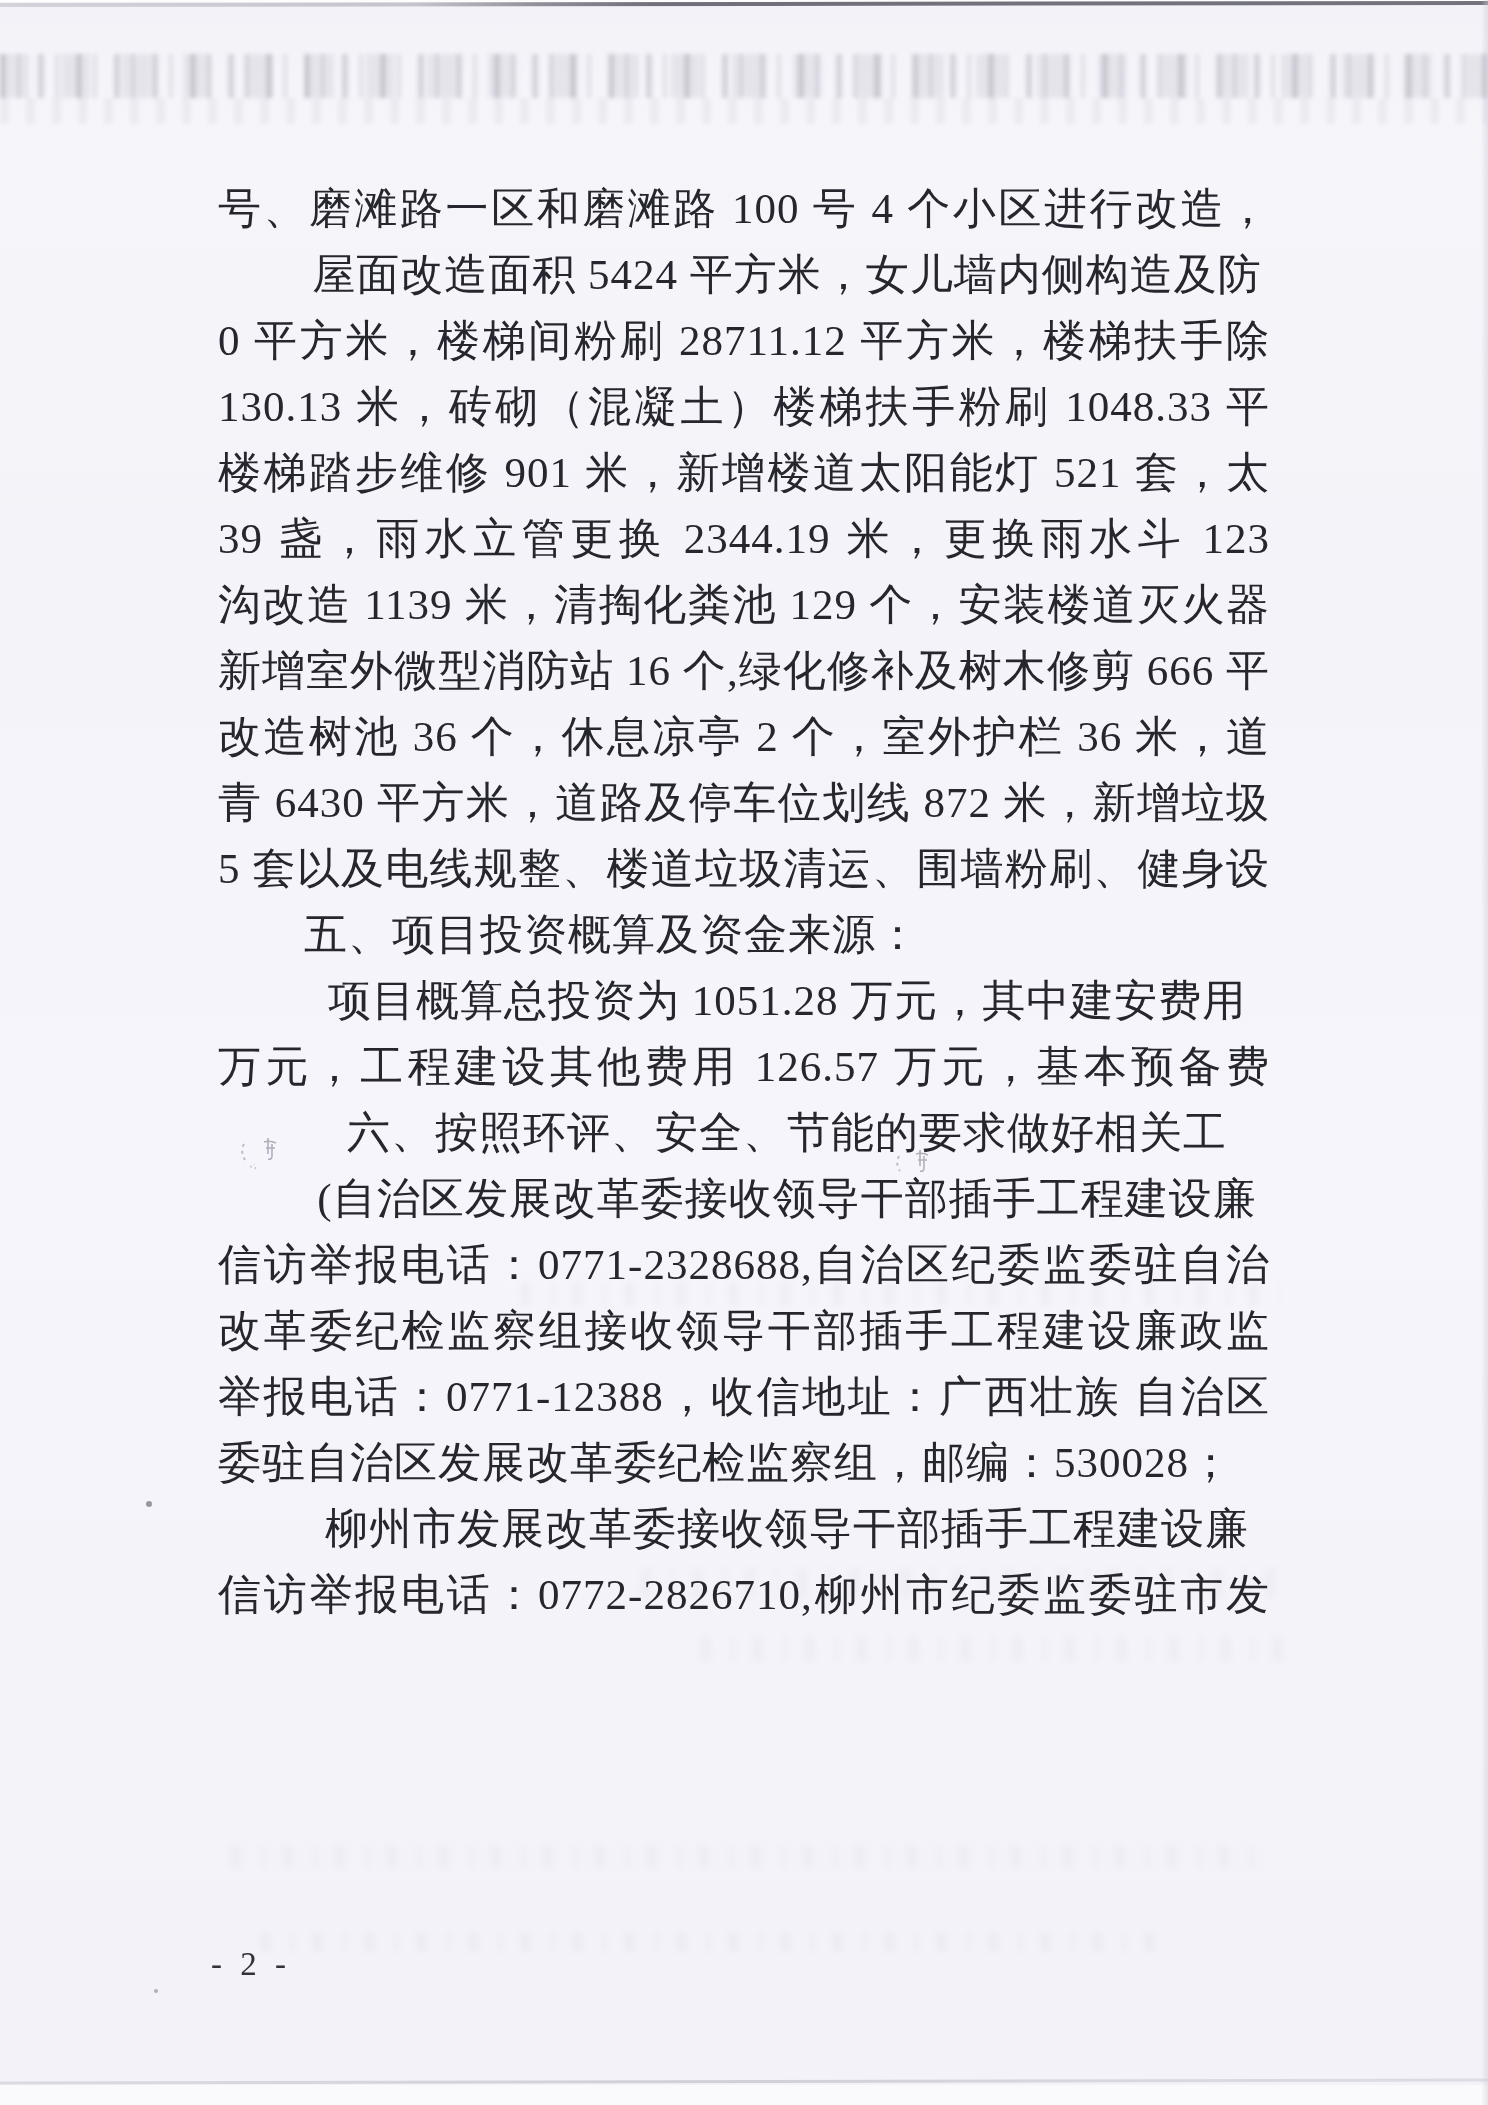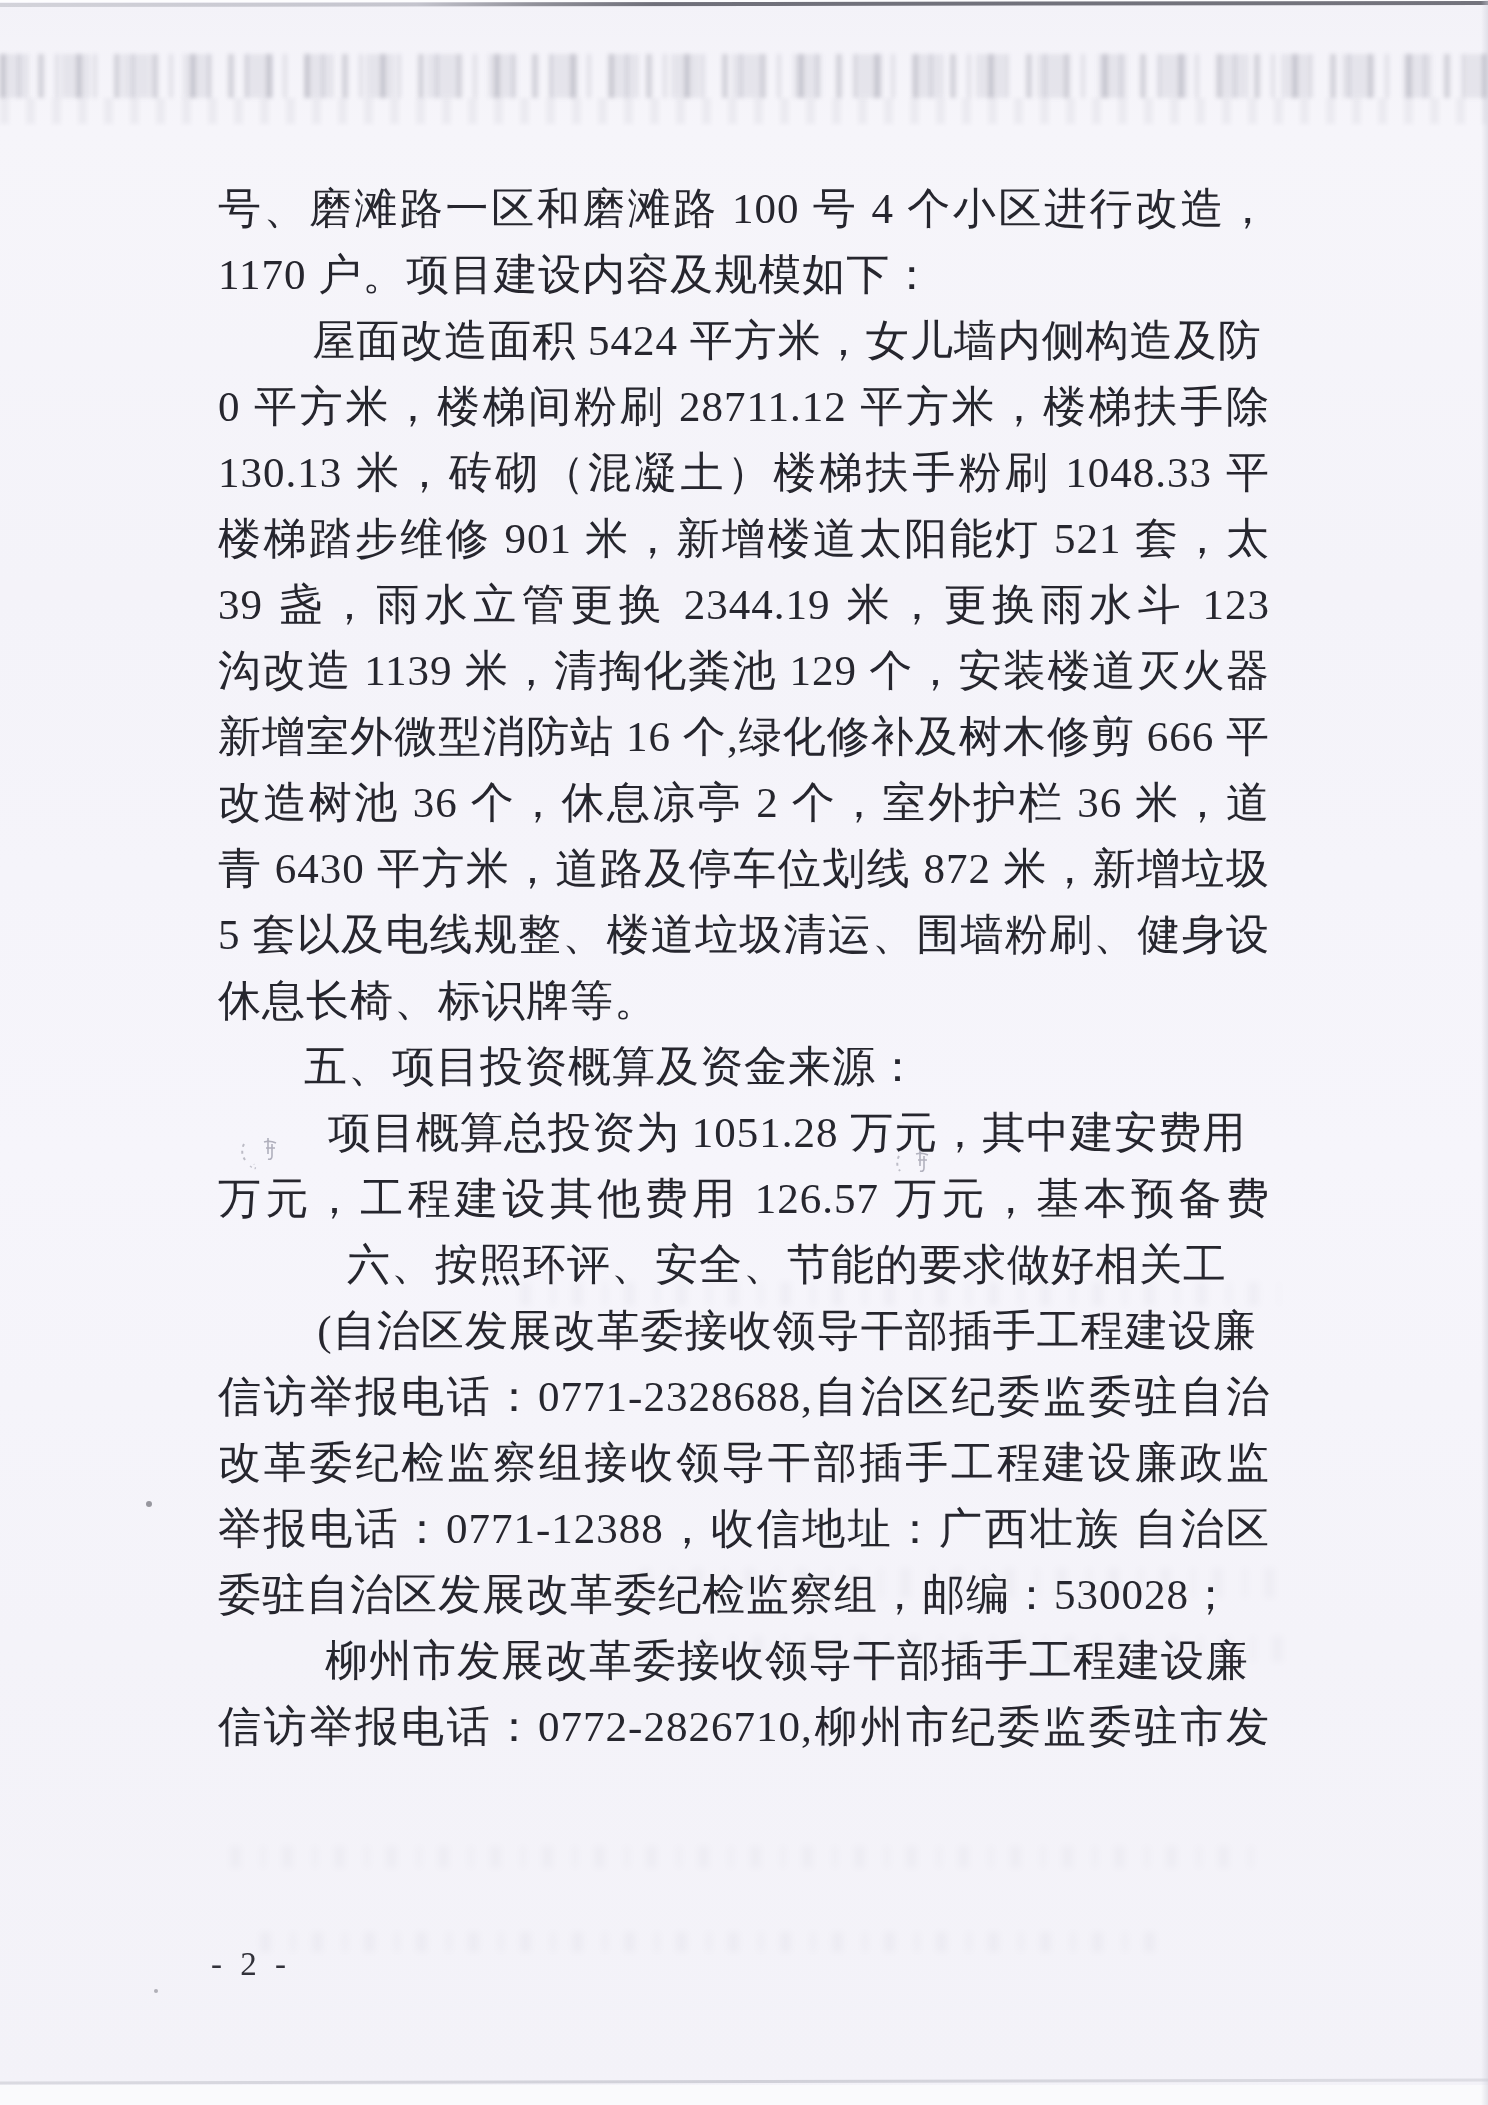--- a/index.html
+++ b/index.html
@@ -85,32 +85,30 @@
   <div class="band band-top-echo"></div>
 
   <div class="ghost ghost-1"></div>
   <div class="ghost ghost-2"></div>
   <div class="ghost ghost-3"></div>
   <div class="ghost ghost-4"></div>
   <div class="ghost ghost-5"></div>
 
   <main class="text-block">
     <p class="line">号、磨滩路一区和磨滩路 100 号 4 个小区进行改造，涉及住户</p>
-    <p class="line end">1170 户。项目建设内容及规模如下：</p>
     <p class="line indent">屋面改造面积 5424 平方米，女儿墙内侧构造及防水层 85</p>
     <p class="line">0 平方米，楼梯间粉刷 28711.12 平方米，楼梯扶手除锈刷漆 2</p>
     <p class="line">130.13 米，砖砌（混凝土）楼梯扶手粉刷 1048.33 平方米，</p>
     <p class="line">楼梯踏步维修 901 米，新增楼道太阳能灯 521 套，太阳能路灯</p>
     <p class="line">39 盏，雨水立管更换 2344.19 米，更换雨水斗 123 个，雨水</p>
     <p class="line">沟改造 1139 米，清掏化粪池 129 个，安装楼道灭火器 606 具，</p>
     <p class="line">新增室外微型消防站 16 个,绿化修补及树木修剪 666 平方米，</p>
     <p class="line">改造树池 36 个，休息凉亭 2 个，室外护栏 36 米，道路加铺沥</p>
     <p class="line">青 6430 平方米，道路及停车位划线 872 米，新增垃圾分类棚</p>
     <p class="line">5 套以及电线规整、楼道垃圾清运、围墙粉刷、健身设施室外</p>
-    <p class="line end">休息长椅、标识牌等。</p>
     <p class="line indent end">五、项目投资概算及资金来源：</p>
     <p class="line indent">项目概算总投资为 1051.28 万元，其中建安费用 894.09</p>
     <p class="line">万元，工程建设其他费用 126.57 万元，基本预备费 30.62 万</p>
     <p class="line indent end">六、按照环评、安全、节能的要求做好相关工作。</p>
     <p class="line indent">(自治区发展改革委接收领导干部插手工程建设廉政监督</p>
     <p class="line">信访举报电话：0771-2328688,自治区纪委监委驻自治区发展</p>
     <p class="line">改革委纪检监察组接收领导干部插手工程建设廉政监督信访</p>
     <p class="line">举报电话：0771-12388，收信地址：广西壮族 自治区纪委监</p>
     <p class="line end">委驻自治区发展改革委纪检监察组，邮编：530028；</p>
     <p class="line indent">柳州市发展改革委接收领导干部插手工程建设廉政监督</p>

